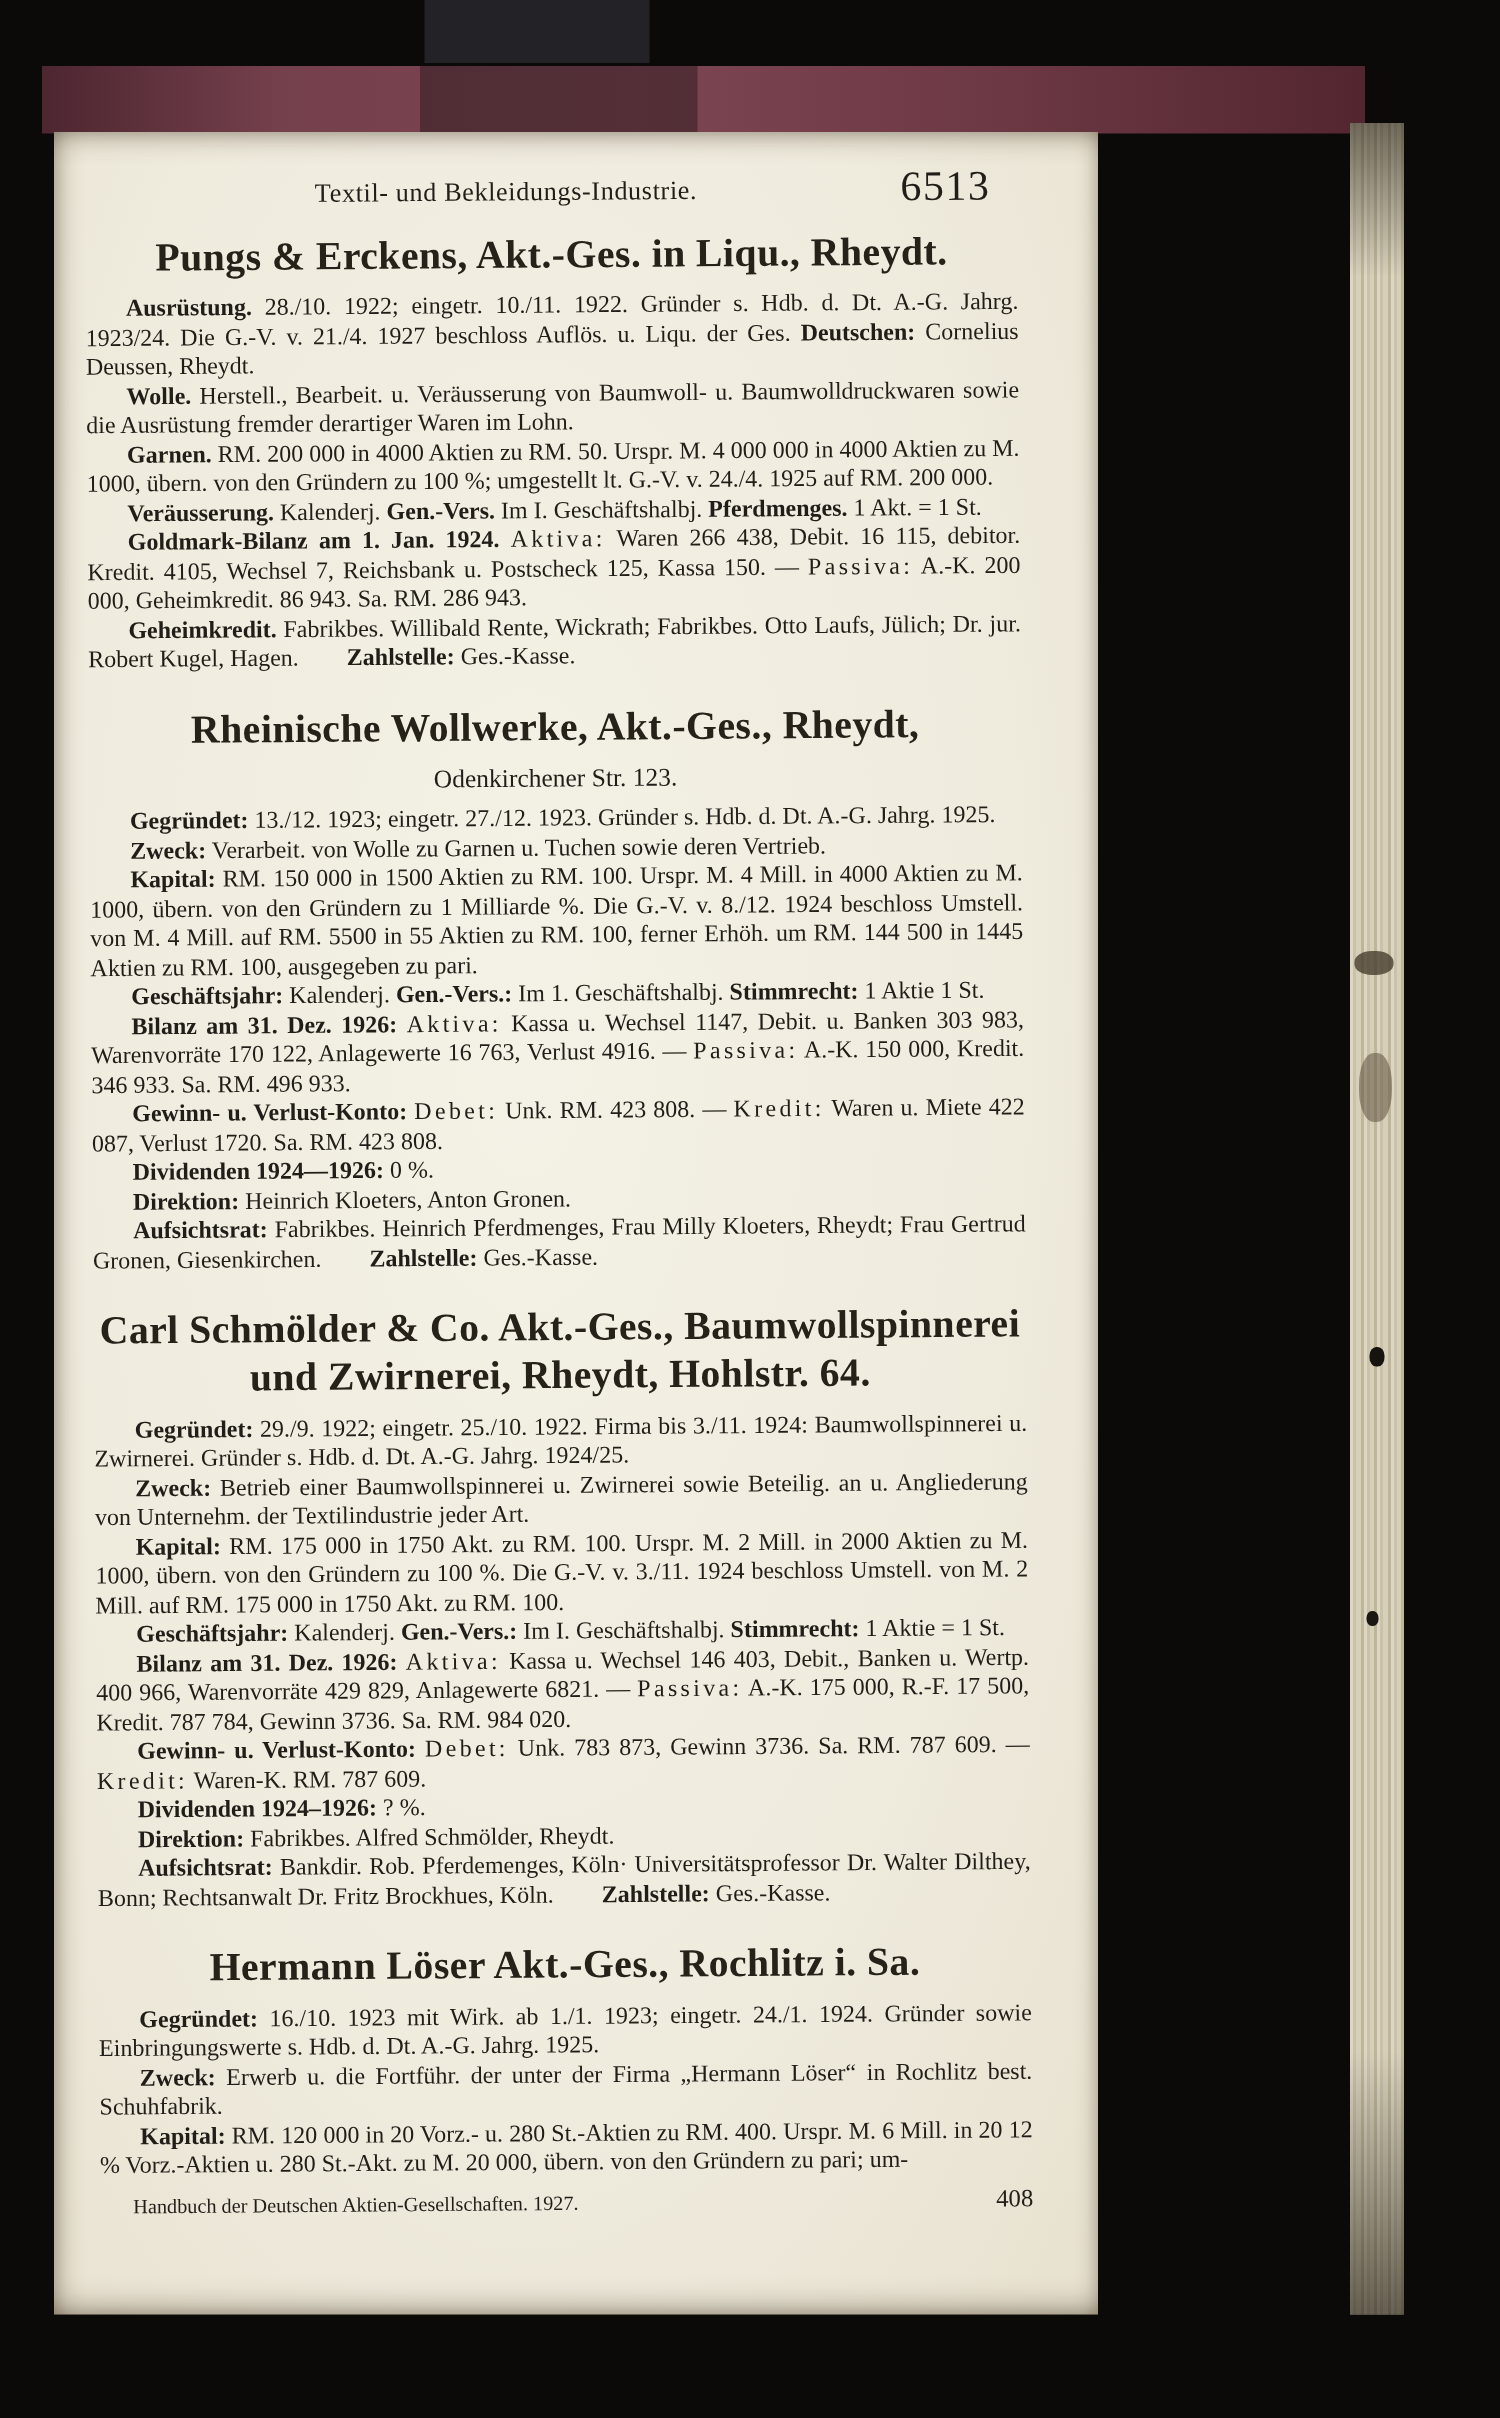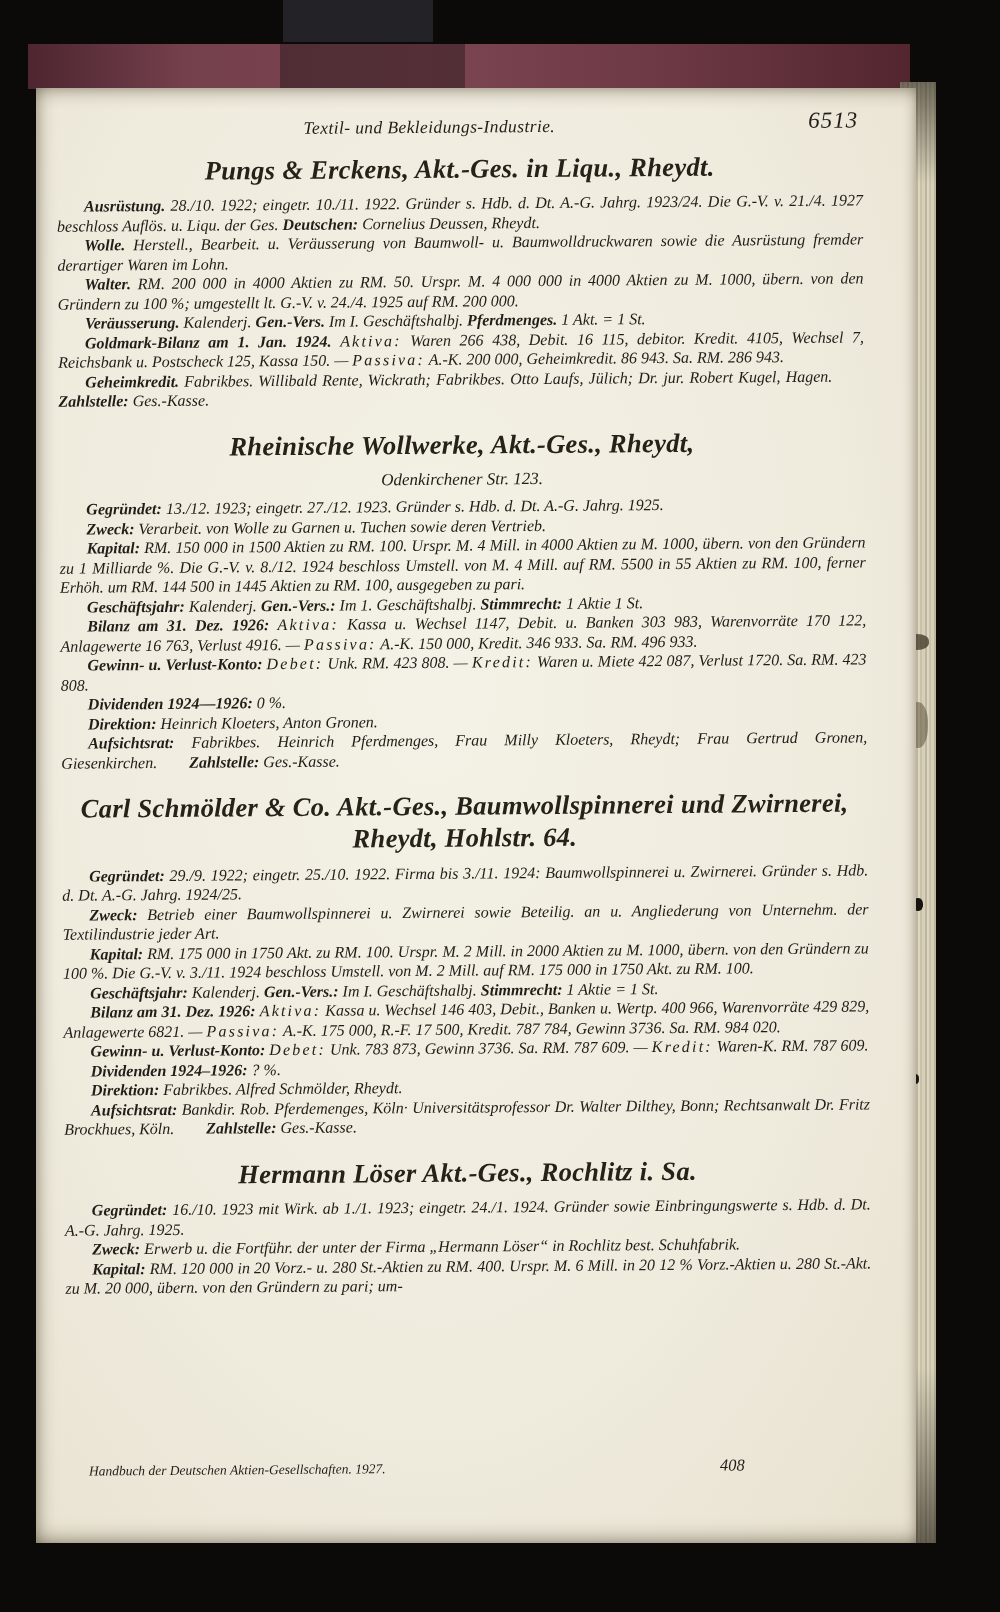--- a/index.html
+++ b/index.html
@@ -11,29 +11,28 @@
     position: relative; overflow: hidden;
   }
   
   .backdrop-box { position: absolute; left: 283px; top: 0; width: 150px; height: 42px; background: #232327; }
   .band {
     position: absolute; left: 28px; top: 44px; width: 882px; height: 45px;
     background: linear-gradient(90deg, #4d2630 0%, #74404c 18%, #7c4652 45%, #6e3a46 70%, #53262f 100%);
   }
   .band::after { content: ""; position: absolute; left: 252px; top: 0; width: 185px; height: 100%; background: rgba(18,10,12,.38); }
   .paper {
-    position: absolute; left: 36px; top: 88px; width: 880px; height: 1455px;
+    position: absolute; left: 36px; top: 88px; width: 696px; height: 1455px;
     background: radial-gradient(ellipse at 45% 40%, #f4f1e6 0%, #efebdd 60%, #e7e1cf 100%);
     box-shadow:
       inset 0 14px 18px -12px rgba(60,45,25,.45),
       inset 14px 0 18px -12px rgba(60,45,25,.40),
       inset -10px 0 14px -10px rgba(60,45,25,.35),
       inset 0 -16px 20px -14px rgba(60,45,25,.50);
     overflow: hidden;
-    font-style: italic;
   }
   .page-edge {
     position: absolute; left: 900px; top: 82px; width: 36px; height: 1461px;
     background: repeating-linear-gradient(90deg, #ddd6c2 0 2px, #c9c1a8 2px 4px, #d6cfba 4px 7px, #bfb69a 7px 9px);
   }
   .page-edge::before {
     content: ""; position: absolute; inset: 0;
     background: linear-gradient(180deg, rgba(25,20,12,.55), rgba(0,0,0,0) 7%, rgba(0,0,0,0) 88%, rgba(25,20,12,.6));
   }
   .edge-mark { position: absolute; border-radius: 45%; }
@@ -44,40 +43,40 @@
 
   
   .content {
     position: relative; width: 100%; height: 100%;
     padding: 20px 54px 0 20px;
     transform: rotate(-0.45deg); transform-origin: 500px 0;
     color: #211d18;
   }
   .page-header { position: relative; height: 38px; }
   .running-title { position: absolute; left: 0; right: 60px; top: 8px; text-align: center; font-size: 17.5px; letter-spacing: .4px; }
-  .page-number { position: absolute; right: 4px; top: 2px; font-size: 23px; letter-spacing: 1px; }
+  .page-number { position: absolute; right: 18px; top: 2px; font-size: 28px; letter-spacing: 1px; }
 
   .entry-title {
     font-size: 26.5px; font-weight: 700; text-align: center;
     margin: 20px 0 9px; letter-spacing: .3px; line-height: 1.22; color: #262119;
   }
   .entry:first-child .entry-title { margin-top: 6px; }
   .entry-subtitle { text-align: center; font-size: 17px; margin: 0 0 7px; }
   .para { margin: 0; text-indent: 27px; text-align: justify; font-size: 16px; line-height: 19.5px; }
   .rb { font-weight: 700; }
   .rs { letter-spacing: 2.2px; }
   .rr { letter-spacing: 0; }
 
   .page-footer {
     position: absolute; left: 20px; right: 54px; bottom: 66px;
     display: flex; justify-content: space-between; align-items: baseline;
     font-size: 13.5px;
   }
   .footer-left { margin-left: 22px; }
-  .footer-right { font-size: 16.5px; margin-right: 128px; }
+  .footer-right { font-size: 16.5px; }
 </style>
 </head>
 <body>
 
 <div class="backdrop-box"></div>
 <div class="band"></div>
 <div class="page-edge"></div>
 <div class="edge-mark mark-a"></div>
 <div class="edge-mark mark-b"></div>
 <div class="edge-mark mark-c"></div>
@@ -89,21 +88,21 @@
     <header class="page-header">
       <div class="running-title">Textil- und Bekleidungs-Industrie.</div>
       <div class="page-number">6513</div>
     </header>
 
     <main>
         <section class="entry">
           <h2 class="entry-title">Pungs &amp; Erckens, Akt.-Ges. in Liqu., Rheydt.</h2>
           <p class="para"><span class="rb">Ausrüstung.</span><span class="rr"> 28./10. 1922; eingetr. 10./11. 1922. Gründer s. Hdb. d. Dt. A.-G. Jahrg. 1923/24. Die G.-V. v. 21./4. 1927 beschloss Auflös. u. Liqu. der Ges. </span><span class="rb">Deutschen:</span><span class="rr"> Cornelius Deussen, Rheydt.</span></p>
           <p class="para"><span class="rb">Wolle.</span><span class="rr"> Herstell., Bearbeit. u. Veräusserung von Baumwoll- u. Baumwolldruckwaren sowie die Ausrüstung fremder derartiger Waren im Lohn.</span></p>
-          <p class="para"><span class="rb">Walter.</span><span class="rr"> RM. 200 000 in 4000 Aktien zu RM. 50. Urspr. M. 4 000 000 in 4000 Aktien zu M. 1000, übern. von den Gründern zu 100 %; umgestellt lt. G.-V. v. 24./4. 1925 auf RM. 200 000.</span></p>
+          <p class="para"><span class="rb">Garnen.</span><span class="rr"> RM. 200 000 in 4000 Aktien zu RM. 50. Urspr. M. 4 000 000 in 4000 Aktien zu M. 1000, übern. von den Gründern zu 100 %; umgestellt lt. G.-V. v. 24./4. 1925 auf RM. 200 000.</span></p>
           <p class="para"><span class="rb">Veräusserung.</span><span class="rr"> Kalenderj. </span><span class="rb">Gen.-Vers.</span><span class="rr"> Im I. Geschäftshalbj. </span><span class="rb">Pferdmenges.</span><span class="rr"> 1 Akt. = 1 St.</span></p>
           <p class="para"><span class="rb">Goldmark-Bilanz am 1. Jan. 1924.</span><span class="rr"> </span><span class="rs">Aktiva:</span><span class="rr"> Waren 266 438, Debit. 16 115, debitor. Kredit. 4105, Wechsel 7, Reichsbank u. Postscheck 125, Kassa 150. — </span><span class="rs">Passiva:</span><span class="rr"> A.-K. 200 000, Geheimkredit. 86 943. Sa. RM. 286 943.</span></p>
           <p class="para"><span class="rb">Geheimkredit.</span><span class="rr"> Fabrikbes. Willibald Rente, Wickrath; Fabrikbes. Otto Laufs, Jülich; Dr. jur. Robert Kugel, Hagen.  </span><span class="rb">Zahlstelle:</span><span class="rr"> Ges.-Kasse.</span></p>
         </section>
         <section class="entry">
           <h2 class="entry-title">Rheinische Wollwerke, Akt.-Ges., Rheydt,</h2>
           <div class="entry-subtitle">Odenkirchener Str. 123.</div>
           <p class="para"><span class="rb">Gegründet:</span><span class="rr"> 13./12. 1923; eingetr. 27./12. 1923. Gründer s. Hdb. d. Dt. A.-G. Jahrg. 1925.</span></p>
           <p class="para"><span class="rb">Zweck:</span><span class="rr"> Verarbeit. von Wolle zu Garnen u. Tuchen sowie deren Vertrieb.</span></p>
           <p class="para"><span class="rb">Kapital:</span><span class="rr"> RM. 150 000 in 1500 Aktien zu RM. 100. Urspr. M. 4 Mill. in 4000 Aktien zu M. 1000, übern. von den Gründern zu 1 Milliarde %. Die G.-V. v. 8./12. 1924 beschloss Umstell. von M. 4 Mill. auf RM. 5500 in 55 Aktien zu RM. 100, ferner Erhöh. um RM. 144 500 in 1445 Aktien zu RM. 100, ausgegeben zu pari.</span></p>

